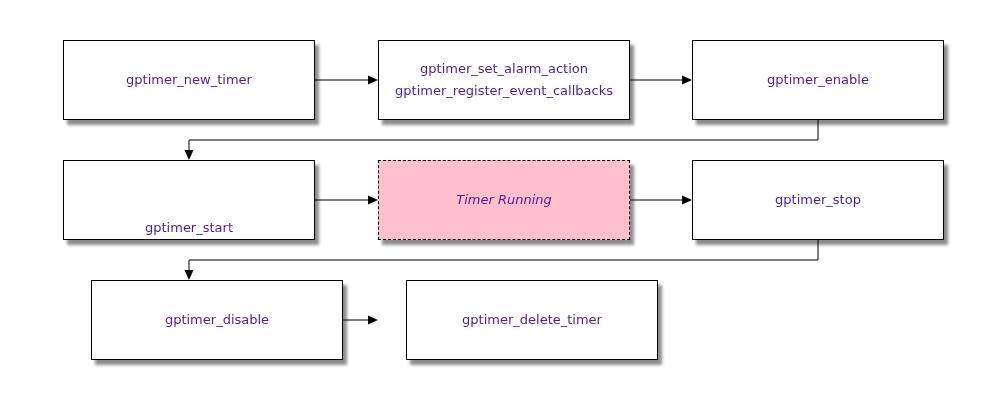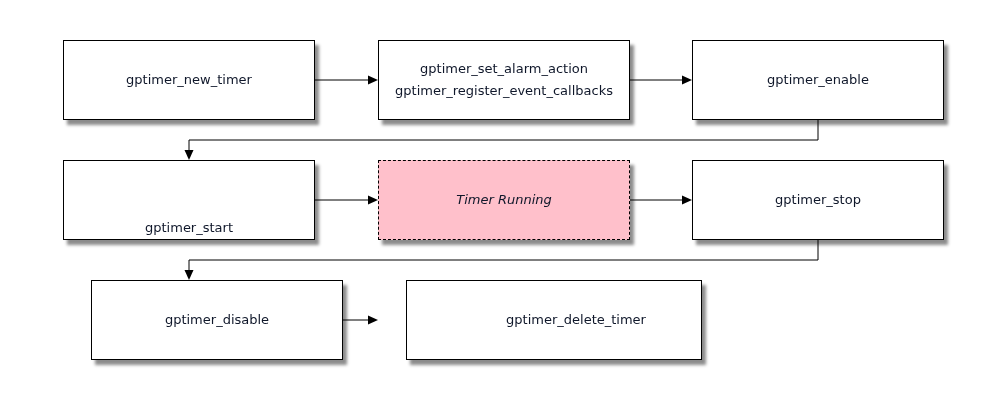--- a/index.html
+++ b/index.html
@@ -8,21 +8,21 @@
     background: #ffffff;
   }
   #canvas {
     position: relative;
     width: 986px;
     height: 400px;
     background: #ffffff;
     overflow: hidden;
     font-family: "DejaVu Sans", "Liberation Sans", sans-serif;
     font-size: 13px;
-    color: #0f172a;
+    color: #4c1d95;
   }
   #connectors {
     position: absolute;
     top: 0;
     left: 0;
     z-index: 1;
     pointer-events: none;
   }
   .node {
     position: absolute;
@@ -106,17 +106,17 @@
   <div class="node c2 r2 running" style="background: rgb(255, 192, 203); border-color: rgb(0, 0, 0);">
     <span>Timer Running</span>
   </div>
   <div class="node c3 r2" style="background: rgb(255, 255, 255); border-color: rgb(0, 0, 0);">
     <span>gptimer_stop</span>
   </div>
 
   <div class="node c1 r3" style="background: rgb(255, 255, 255); border-color: rgb(0, 0, 0);">
     <span>gptimer_disable</span>
   </div>
-  <div class="node c2 r3" style="background: rgb(255, 255, 255); border-color: rgb(0, 0, 0); padding-left: 44px;">
+  <div class="node c2 r3" style="background: rgb(255, 255, 255); border-color: rgb(0, 0, 0);">
     <span>gptimer_delete_timer</span>
   </div>
 
 </div>
 
 </body></html>

